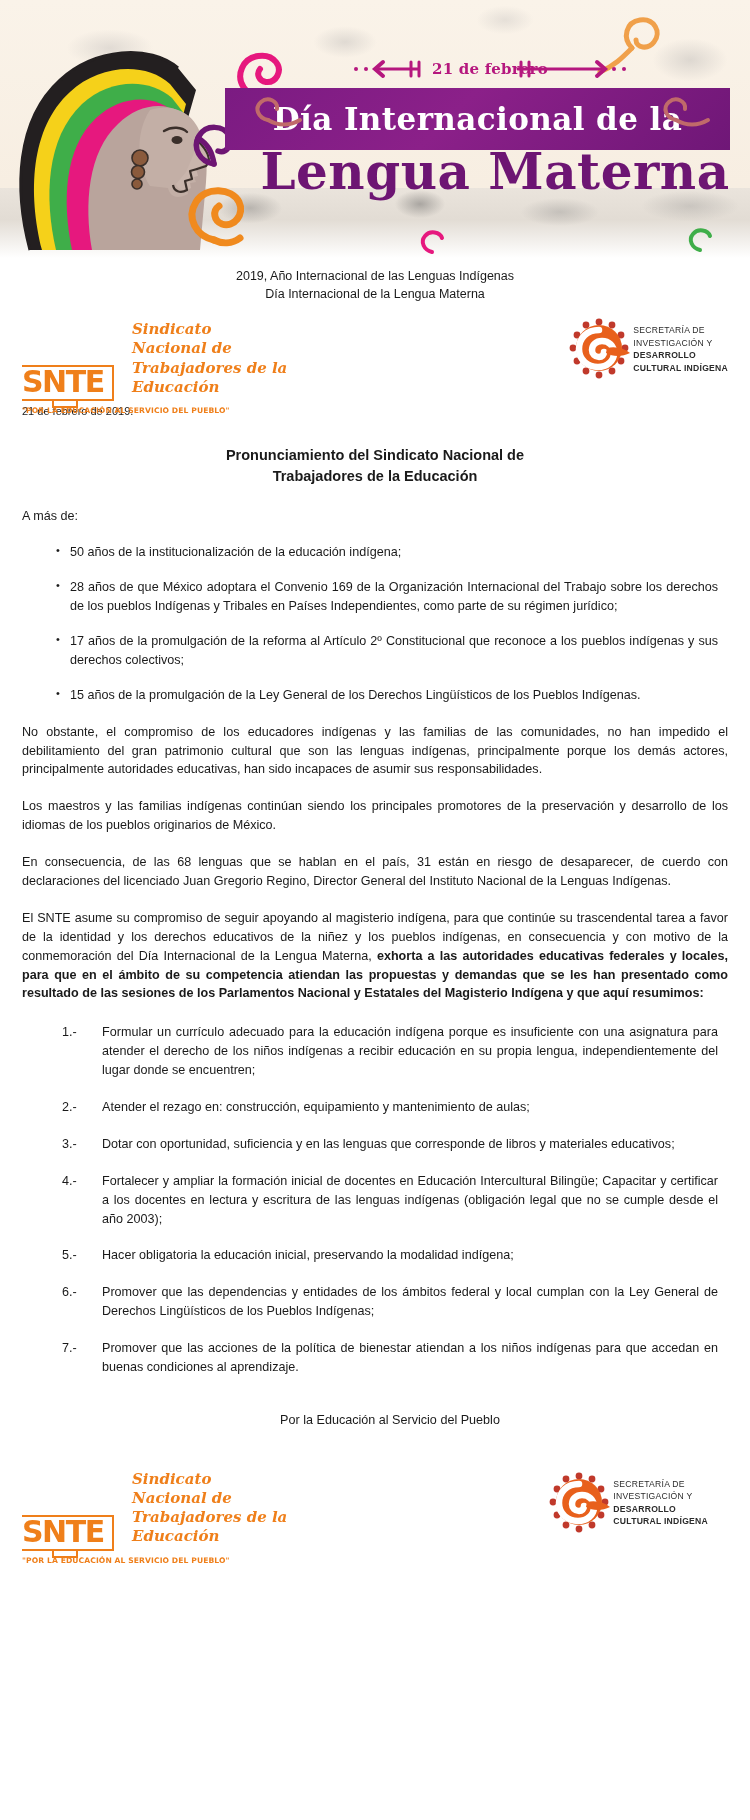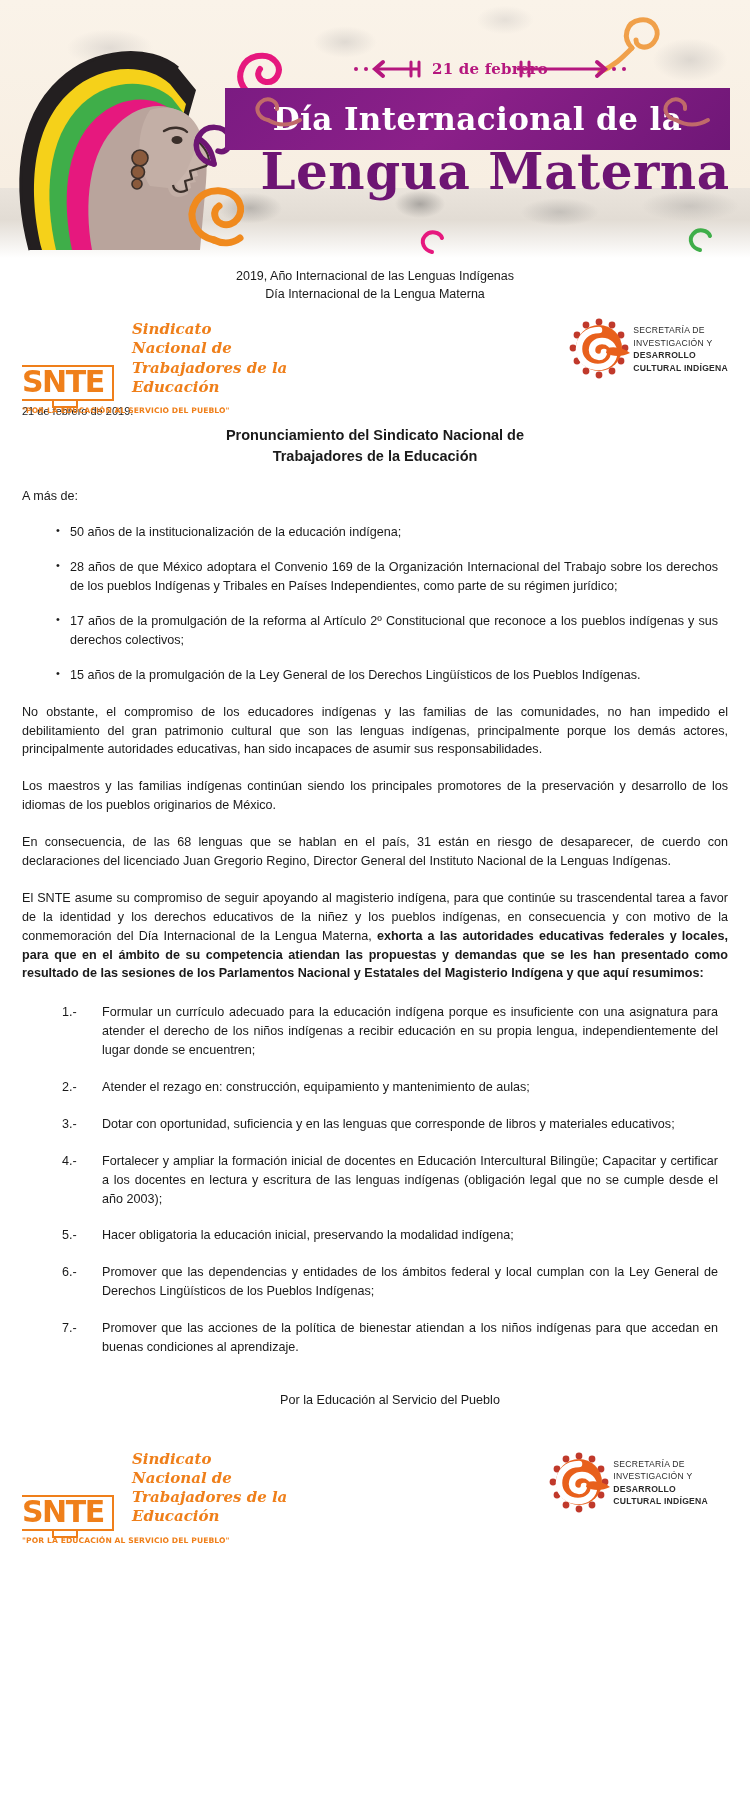--- a/index.html
+++ b/index.html
@@ -227,21 +227,21 @@
     text-align: left;
     font-size: 11px;
     margin-top: 8px;
     padding-right: 12px;
   }
   .doc-heading {
     text-align: center;
     font-weight: bold;
     font-size: 14.5px;
     line-height: 1.45;
-    margin-top: 8px;
+    margin-top: 28px;
     padding: 0 100px;
   }
   .lead-in {
     margin-top: 22px;
     font-size: 12.6px;
   }
 
   ul.bullets {
     list-style: none;
     margin: 20px 0 0 0;

